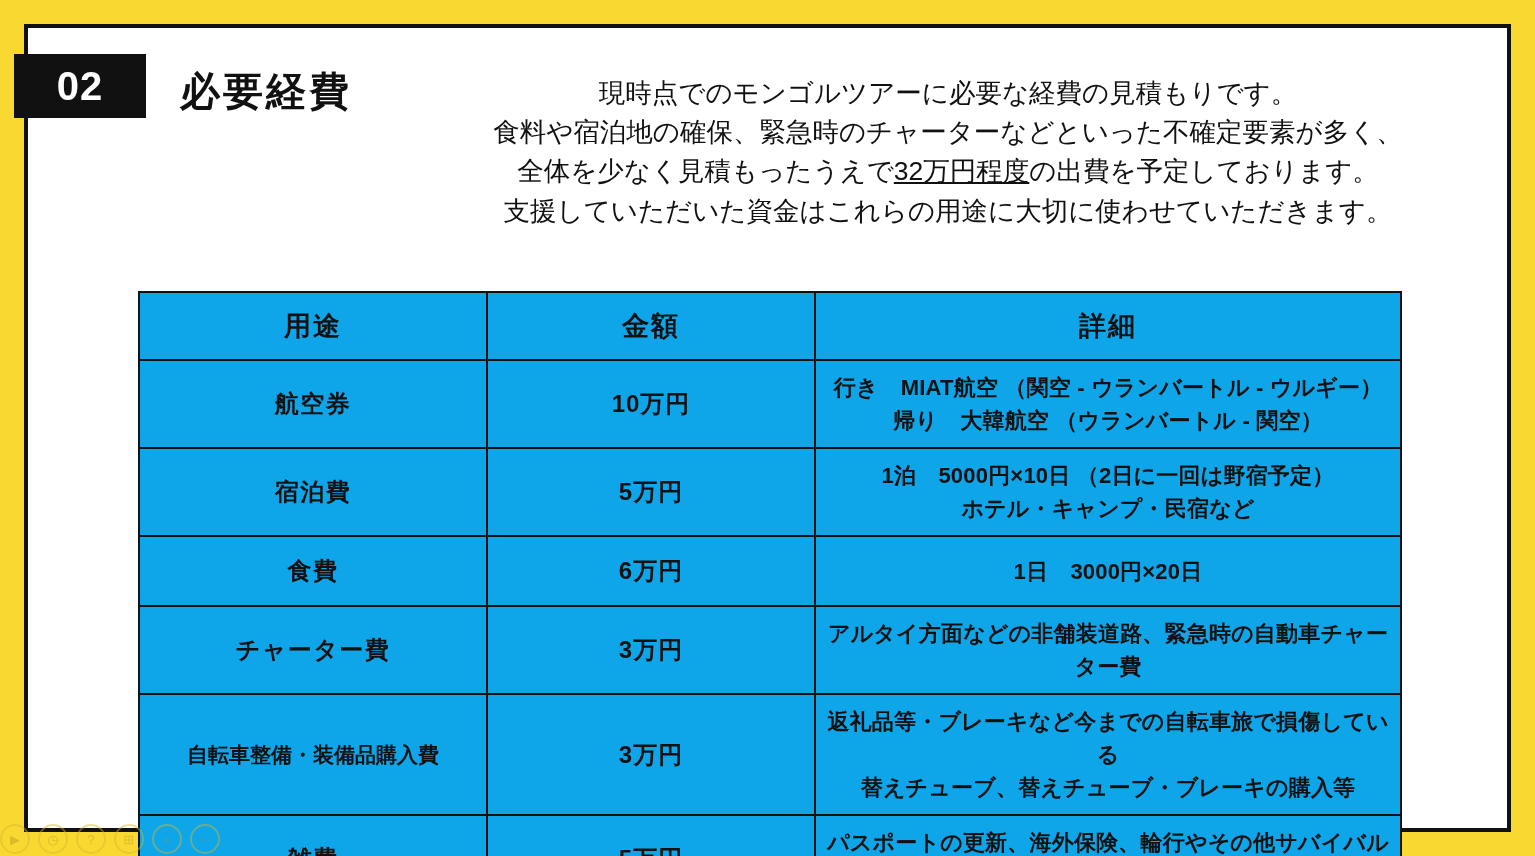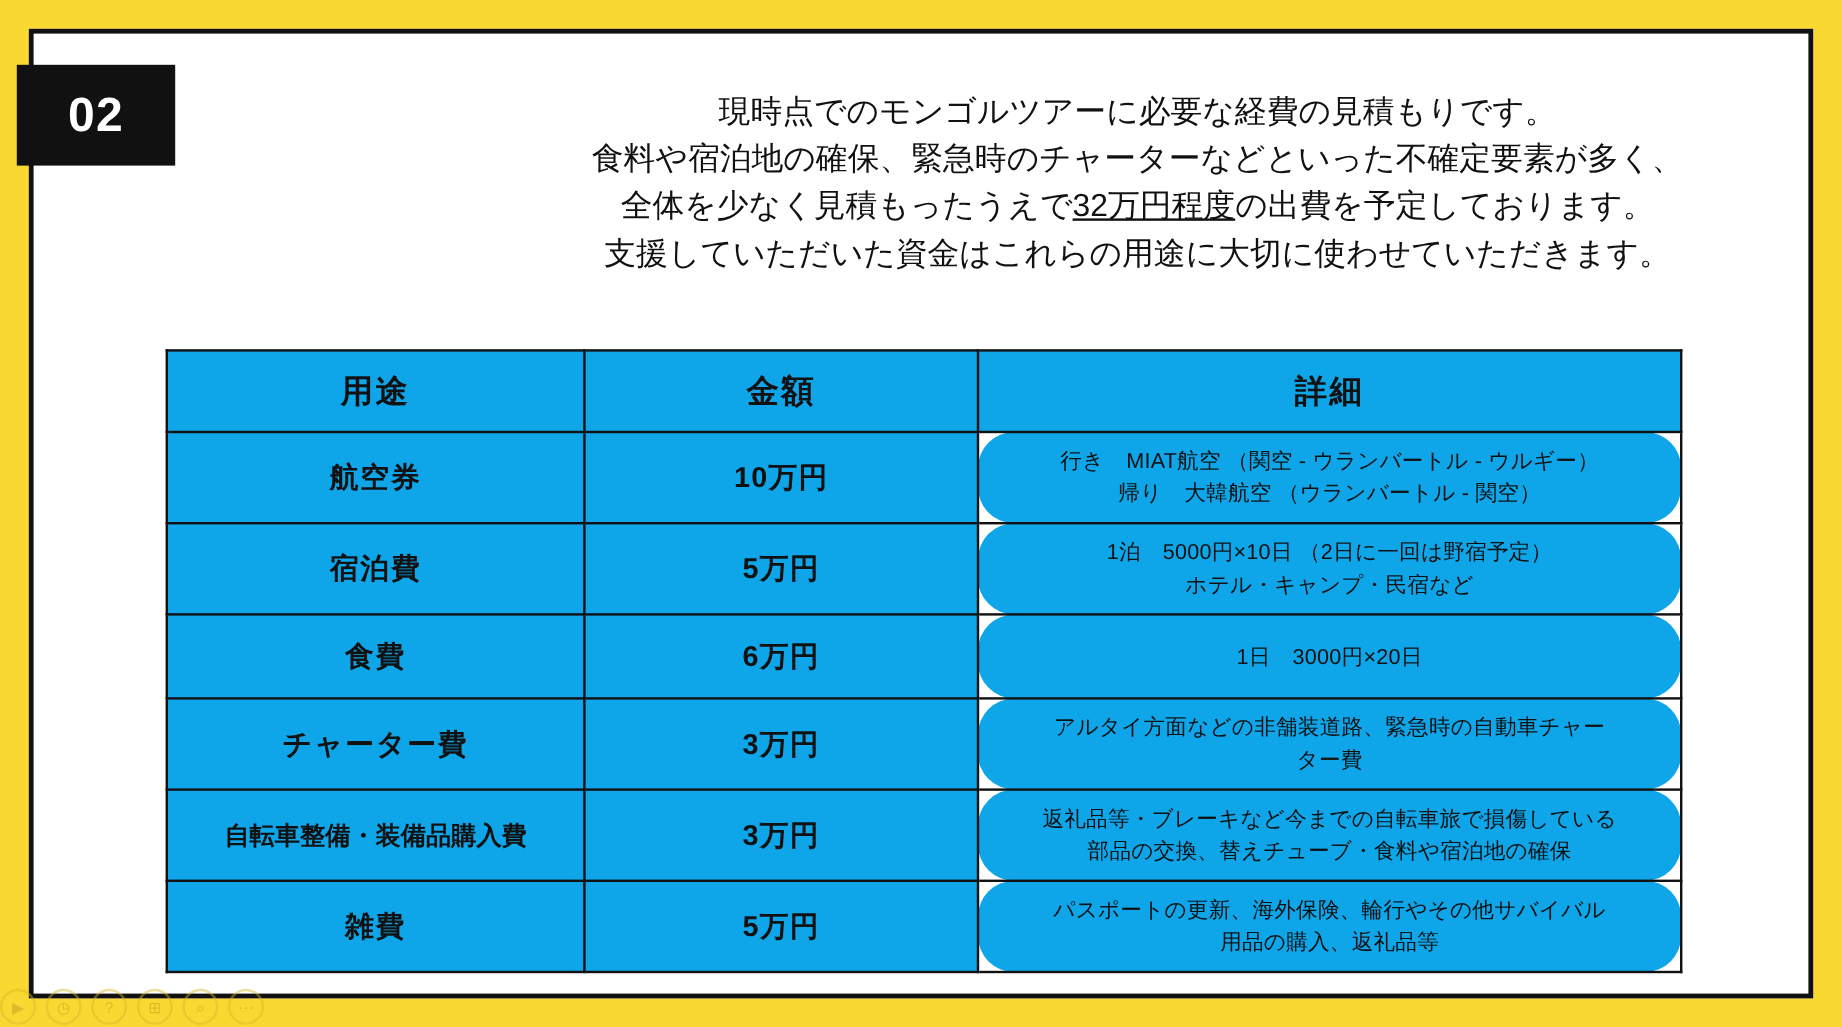--- a/index.html
+++ b/index.html
@@ -29,21 +29,21 @@
     left: 0;
     top: 0;
     width: 100%;
     height: 220px;
   }
   .section-number {
     position: absolute;
     left: -14px;
     top: 26px;
     width: 132px;
-    height: 84px;
+    height: 64px;
     background: #111111;
     color: #ffffff;
     font-size: 40px;
     font-weight: bold;
     letter-spacing: 1px;
     display: flex;
     align-items: center;
     justify-content: center;
   }
   .section-title {
@@ -107,25 +107,24 @@
     font-size: 21px;
     letter-spacing: 0;
     margin-top: 44px;
   }
   .cell-amt {
     font-size: 24px;
     font-weight: bold;
     letter-spacing: 1px;
   }
   .cell-det {
-    font-size: 18px;
-    font-weight: normal;
+    font-size: 22px;
+    font-weight: bold;
     line-height: 1.5;
     letter-spacing: 0.2px;
-    border-radius: 30px;
   }
   .row-tall td { height: 70px; }
 
   
   .icon-strip {
     position: absolute;
     left: 0;
     bottom: 2px;
     display: flex;
     gap: 8px;
@@ -145,20 +144,21 @@
     line-height: 1;
   }
 </style>
 </head>
 <body>
 
 <div class="slide">
 
   <div class="header">
     <div class="section-number">02</div>
+    <div class="section-title">必要経費</div>
 
     <div class="lead">
       <div>現時点でのモンゴルツアーに必要な経費の見積もりです。</div>
       <div>食料や宿泊地の確保、緊急時のチャーターなどといった不確定要素が多く、</div>
       <div><span>全体を少なく見積もったうえで</span><span class="u">32万円程度</span><span>の出費を予定しております。</span></div>
       <div>支援していただいた資金はこれらの用途に大切に使わせていただきます。</div>
     </div>
   </div>
 
   <table class="cost-table">
@@ -200,21 +200,21 @@
         <td class="cell-det">
           <div>アルタイ方面などの非舗装道路、緊急時の自動車チャー</div>
           <div>ター費</div>
         </td>
       </tr>
       <tr class="row-tall">
         <td class="cell-use small">自転車整備・装備品購入費</td>
         <td class="cell-amt">3万円</td>
         <td class="cell-det">
           <div>返礼品等・ブレーキなど今までの自転車旅で損傷している</div>
-          <div>部品の交換、替えチューブ・食料や宿泊地の確保</div>
+          <div>替えチューブ、替えチューブ・ブレーキの購入等</div>
         </td>
       </tr>
       <tr class="row-tall">
         <td class="cell-use">雑費</td>
         <td class="cell-amt">5万円</td>
         <td class="cell-det">
           <div>パスポートの更新、海外保険、輪行やその他サバイバル</div>
           <div>用品の購入、返礼品等</div>
         </td>
       </tr>

